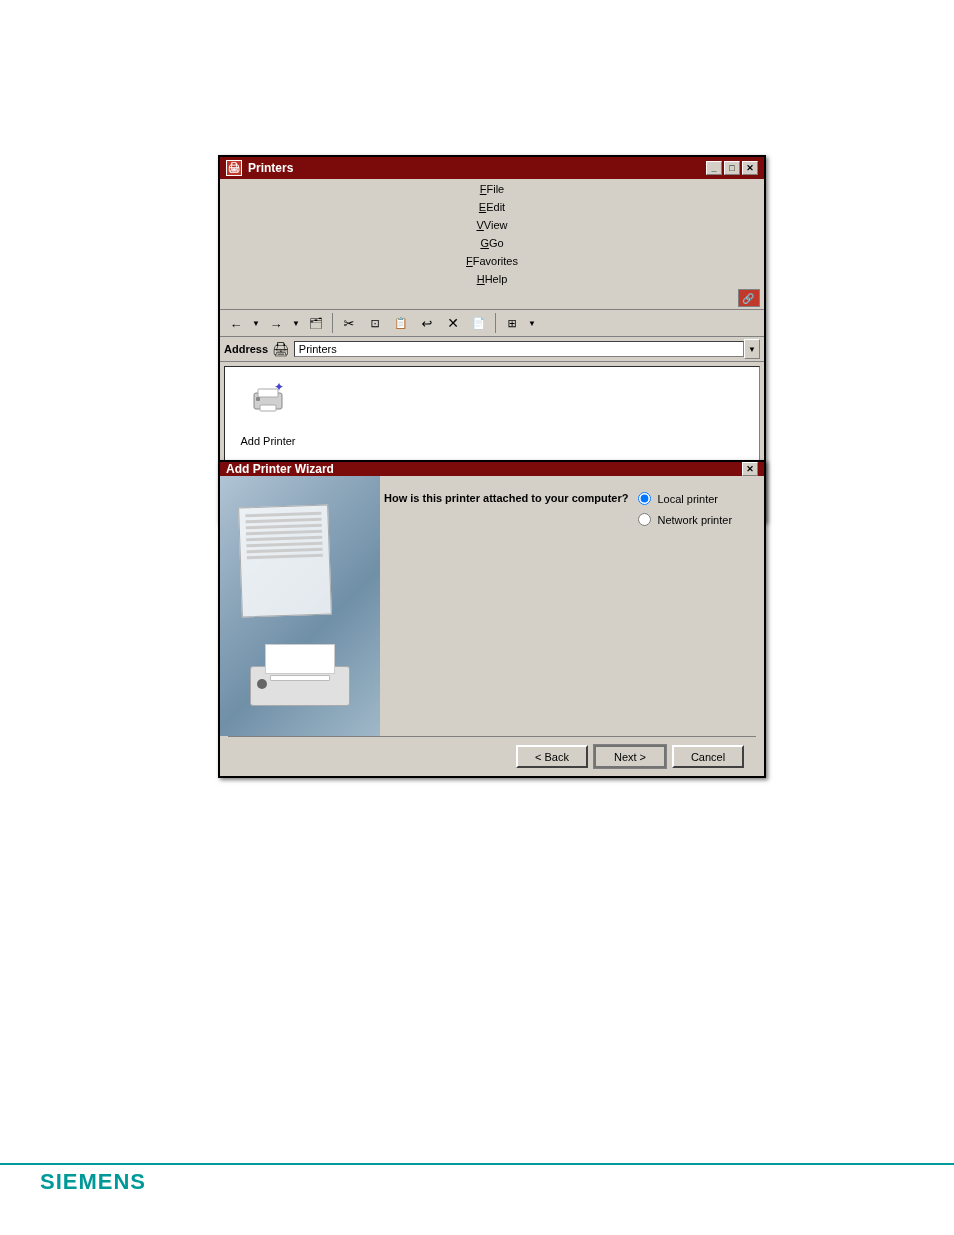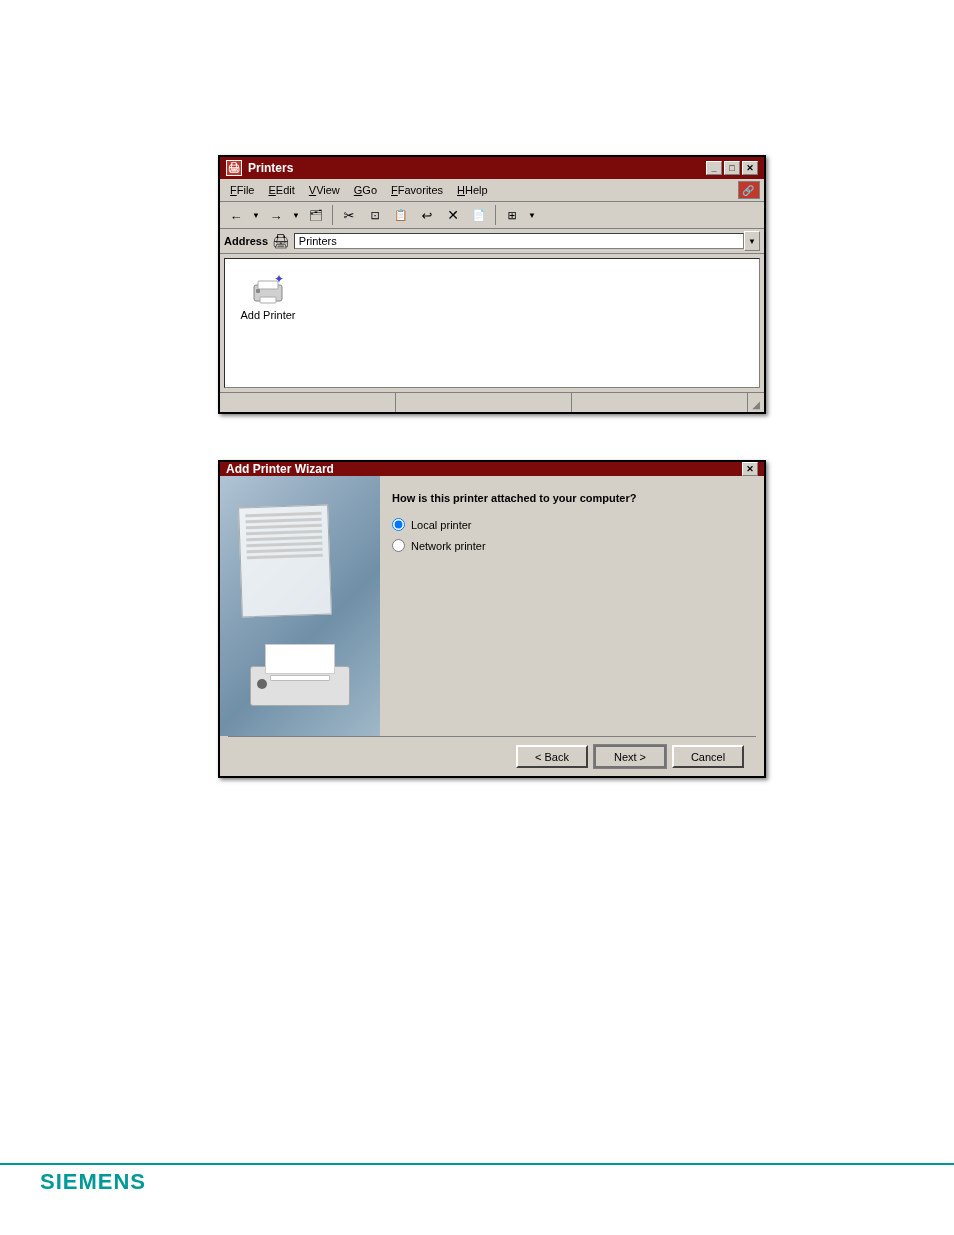--- a/index.html
+++ b/index.html
@@ -67,20 +67,21 @@
       justify-content: center;
       color: #000;
     }
     .menubar {
       background: #d4d0c8;
       display: flex;
       align-items: center;
       padding: 2px 4px;
       border-bottom: 1px solid #808080;
       gap: 2px;
+      flex-direction: column;
     }
     .menu-item {
       padding: 2px 6px;
       font-size: 11px;
       cursor: pointer;
       white-space: nowrap;
     }
     .menu-item u { text-decoration: underline; }
     .toolbar-row {
       background: #d4d0c8;
@@ -157,21 +158,21 @@
       width: 70px;
     }
     .printer-icon-img {
       width: 36px;
       height: 36px;
       position: relative;
     }
     .printer-icon-label {
       font-size: 11px;
       text-align: left;
-      margin-top: 2px;
+      margin-top: 20px;
       white-space: nowrap;
     }
     .status-bar {
       background: #d4d0c8;
       display: flex;
       border-top: 1px solid #808080;
       height: 20px;
     }
     .status-pane {
       flex: 1;
@@ -229,23 +230,23 @@
     }
     .wizard-image-inner {
       position: absolute;
       top: 0; left: 0; right: 0; bottom: 0;
       display: flex;
       align-items: center;
       justify-content: center;
     }
     .wizard-content {
       flex: 1;
-      padding: 16px 16px 16px 12px;
-      display: flex;
-      flex-direction: column;
+      padding: 16px 16px 16px 4px;
+      display: flex;
+      flex-direction: row;
       gap: 10px;
     }
     .wizard-question {
       font-size: 11px;
       font-weight: bold;
       margin-bottom: 4px;
     }
     .wizard-description {
       font-size: 11px;
       line-height: 1.5;

